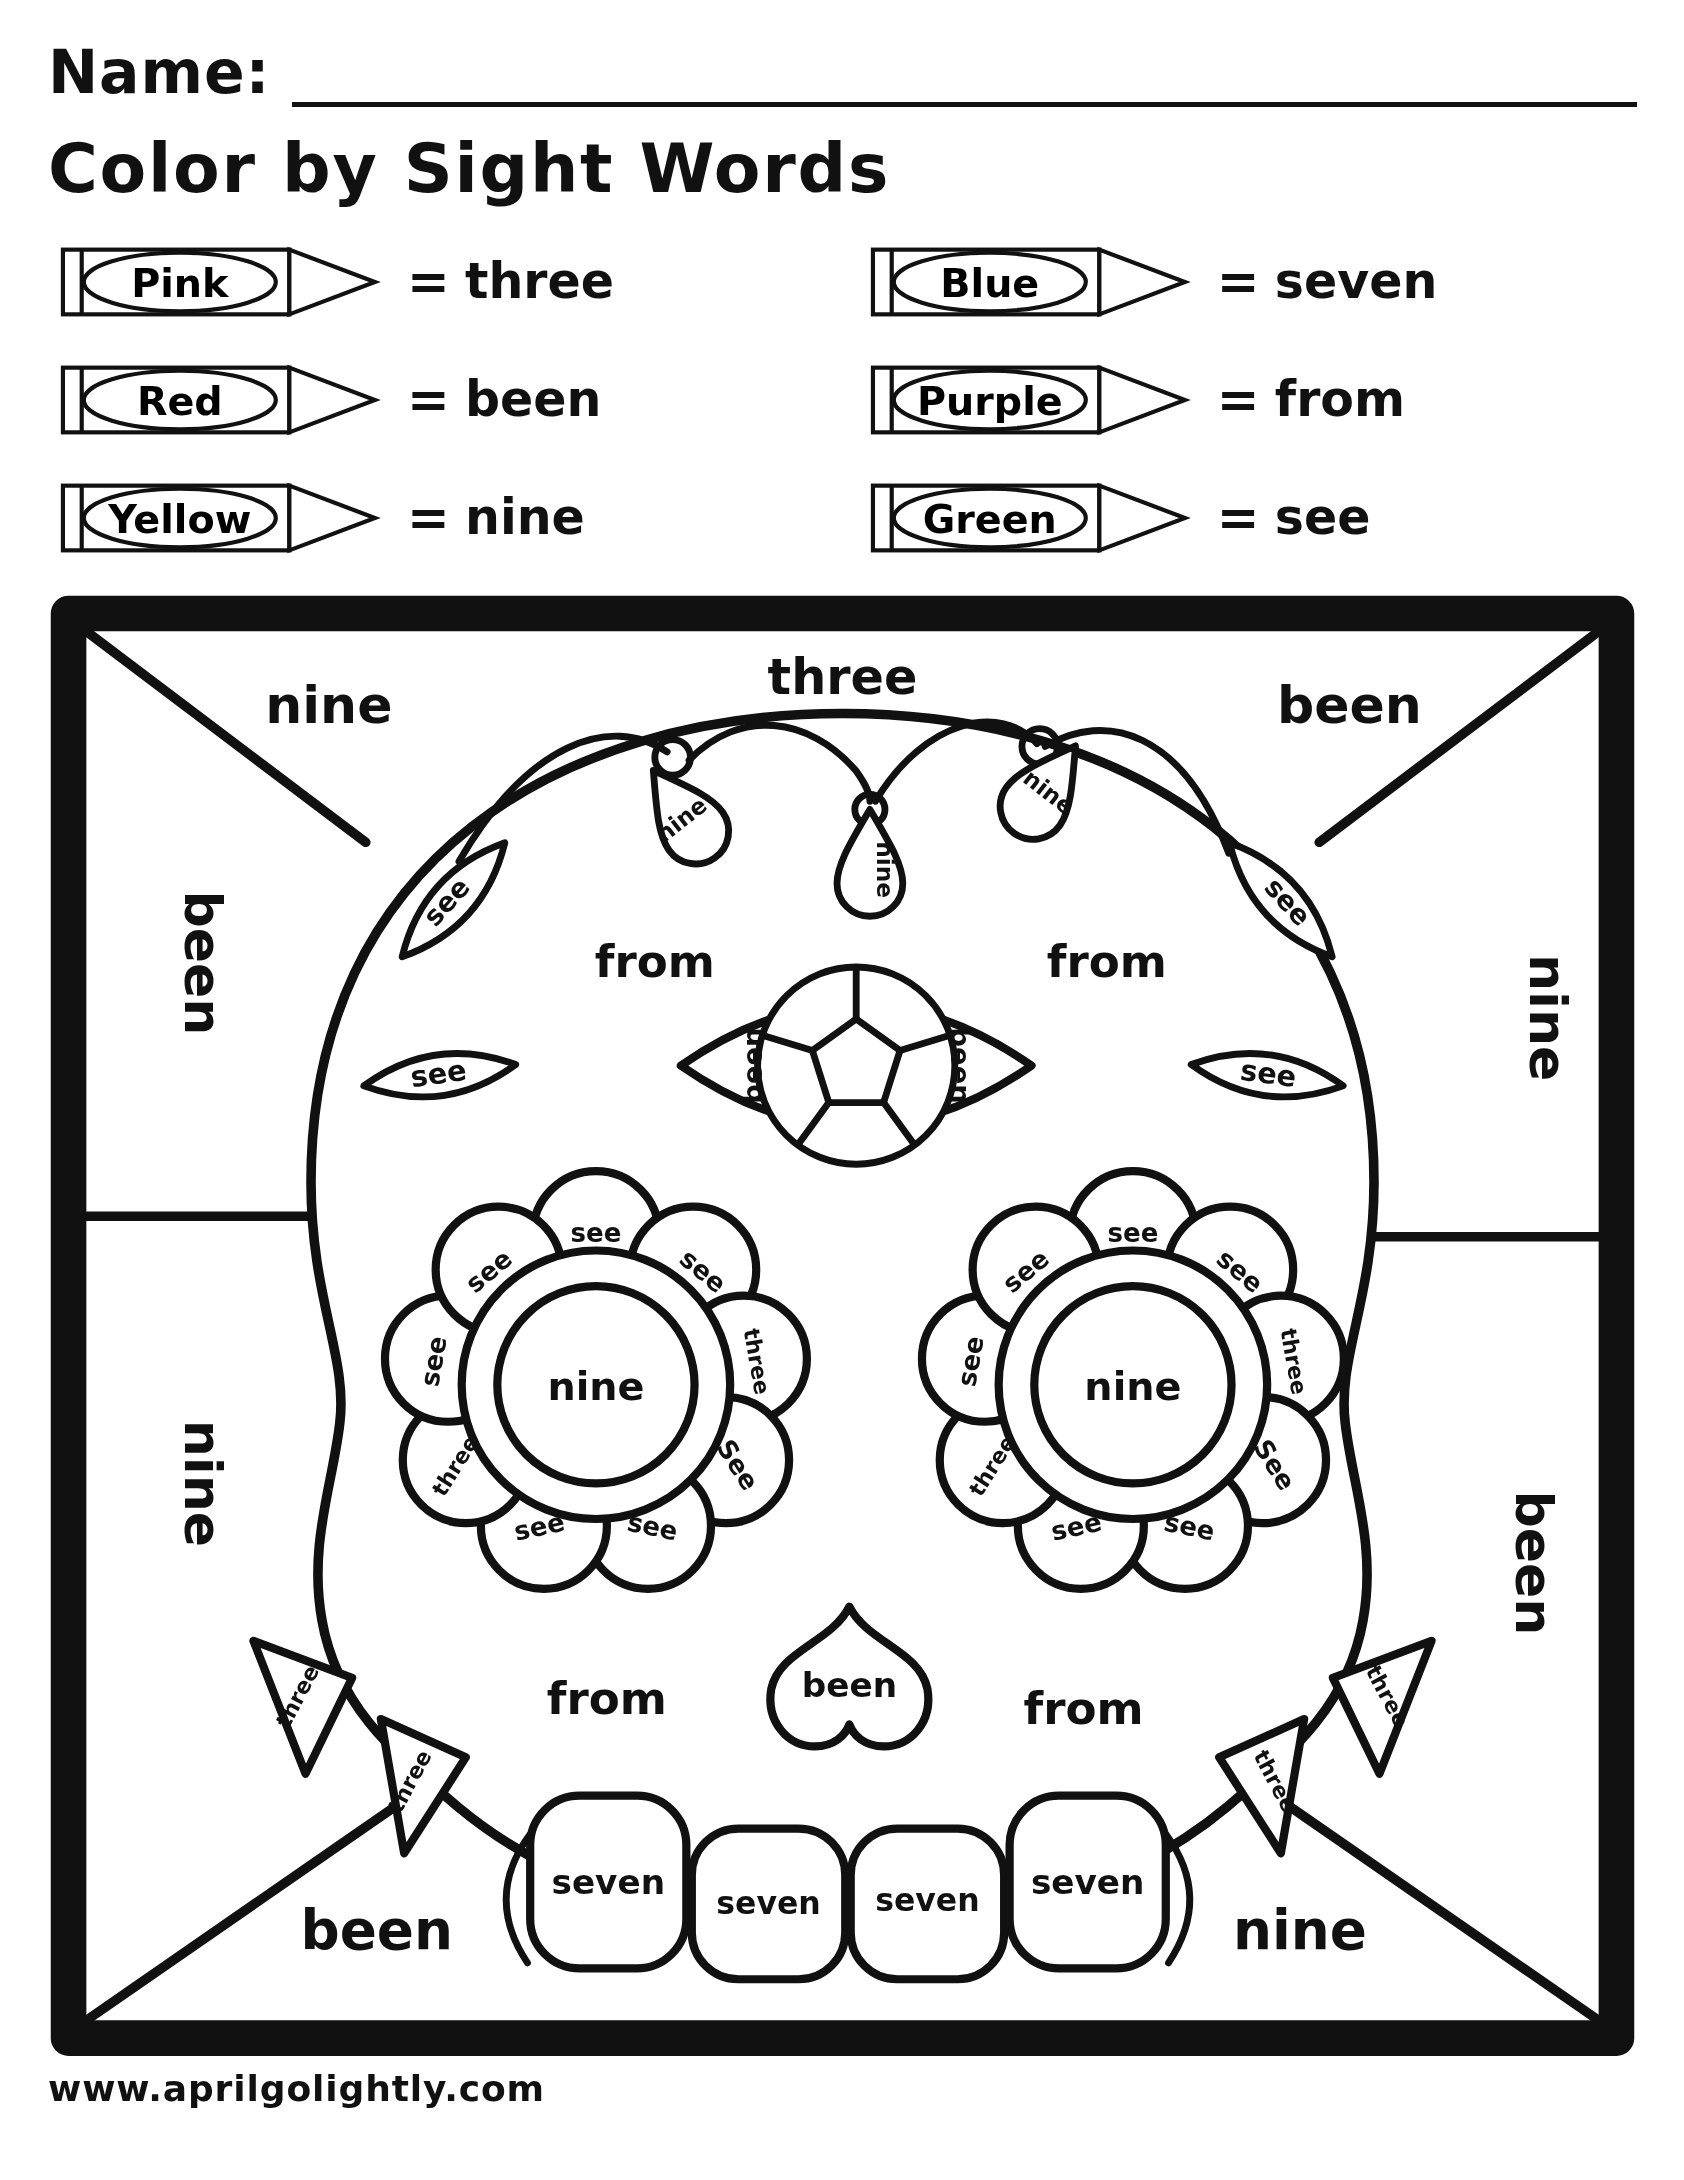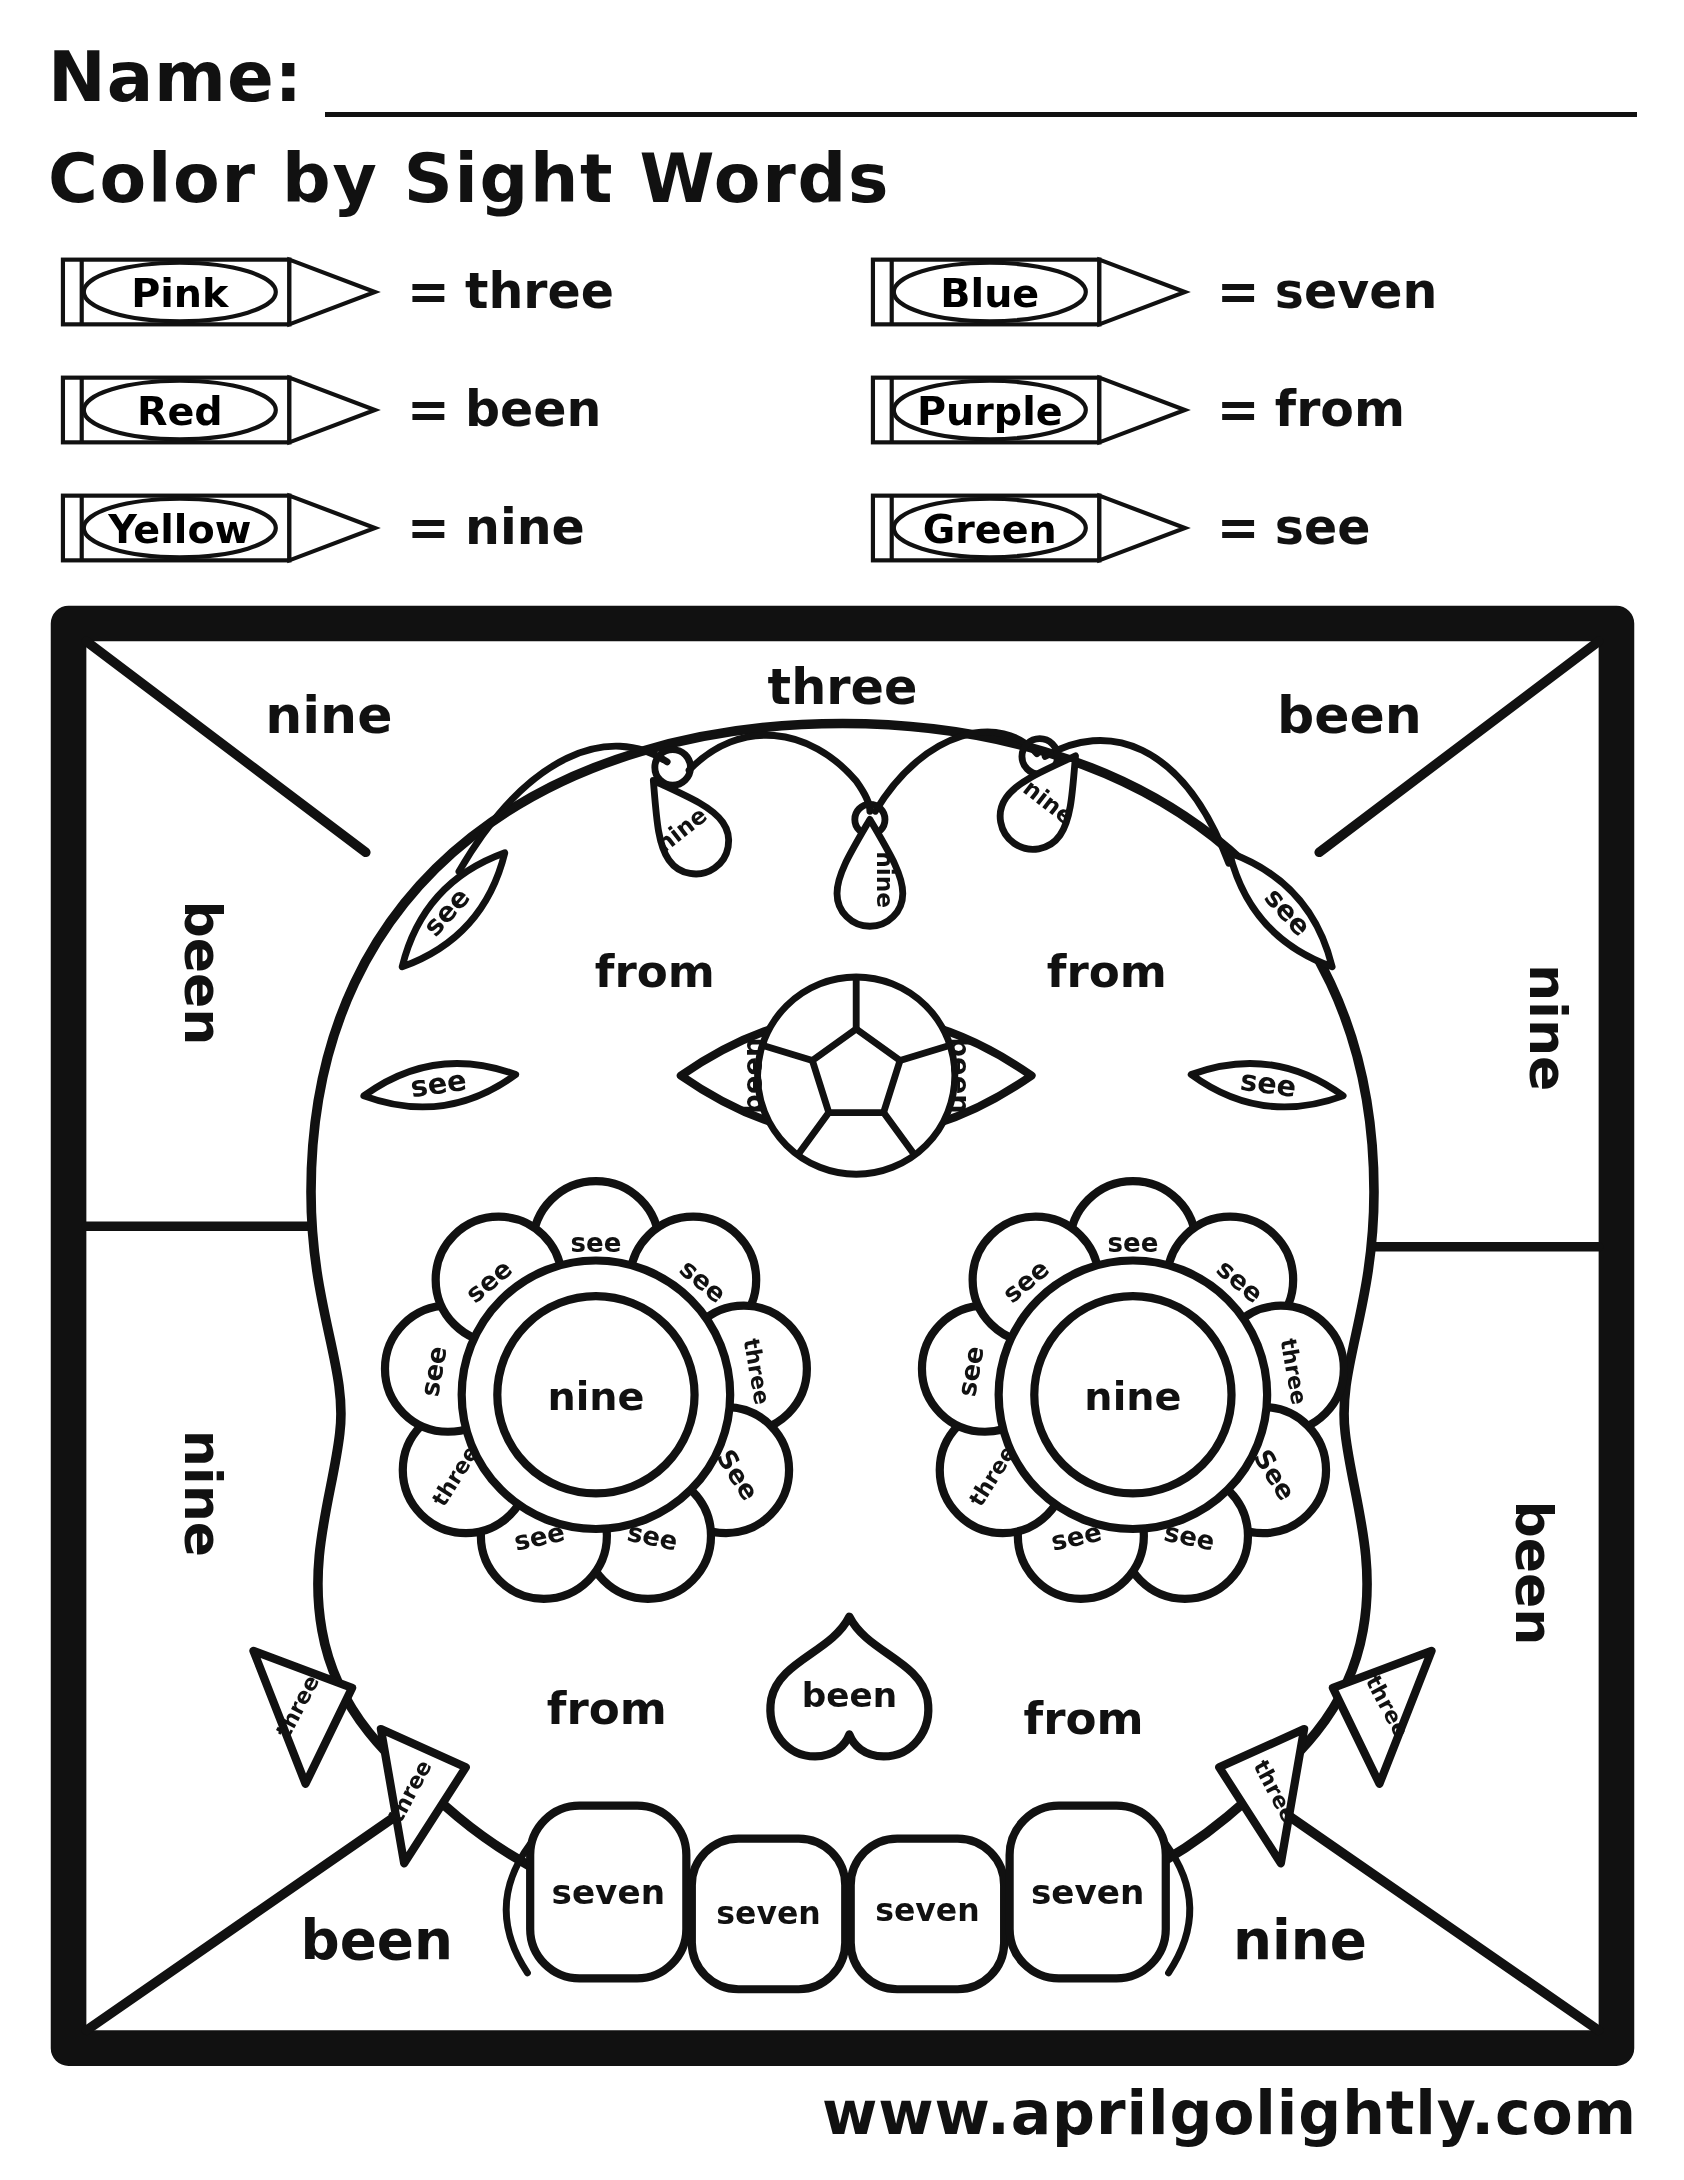--- a/index.html
+++ b/index.html
@@ -1,32 +1,32 @@
 <!DOCTYPE html>
 <html style="font-size:13.6px"><head>
 <meta charset="utf-8">
 <style>
   *{box-sizing:border-box;margin:0;padding:0;}
   html,body{width:1685px;height:2181px;background:#ffffff;color:#111;
     font-family:"DejaVu Sans","Liberation Sans",sans-serif;overflow:hidden;}
   .page{padding:37px 48px 0;}
   .name-row{display:flex;align-items:flex-end;gap:22px;}
-  .name-label{font-size:69px;font-weight:700;letter-spacing:0.9px;text-align:right;}
+  .name-label{font-size:60px;font-weight:700;letter-spacing:0.9px;text-align:right;}
   .name-line{flex:1;border-bottom:5.1px solid #111;height:63px;}
   .title{text-align:left;font-size:68px;font-weight:700;margin-top:22px;letter-spacing:1.7px;}
   .legend{display:grid;grid-template-columns:1fr 1fr;column-gap:51px;row-gap:22px;margin-top:25.6px;padding:0 10.2px;}
   .legend-item{display:flex;align-items:center;gap:15.3px;}
   .crayon{width:325px;height:96px;flex:0 0 auto;}
   .crayon text{font-weight:700;font-family:"DejaVu Sans","Liberation Sans",sans-serif;}
   .eq{font-size:51px;font-weight:700;margin-left:8.5px;}
   .word{font-size:49px;font-weight:700;}
   .puzzle{margin-top:27px;}
   .puzzle svg{display:block;width:1589px;height:auto;}
   .puzzle text{font-weight:700;font-family:"DejaVu Sans","Liberation Sans",sans-serif;}
-  .footer{text-align:right;font-size:60px;font-weight:700;margin-top:10.2px;letter-spacing:0.9px;}
+  .footer{text-align:left;font-size:36px;font-weight:700;margin-top:10.2px;letter-spacing:0.9px;}
 </style>
 </head>
 <body>
 
 <div class="page">
 
   <div class="name-row">
     <span class="name-label">Name:</span>
     <div class="name-line"></div>
   </div>

